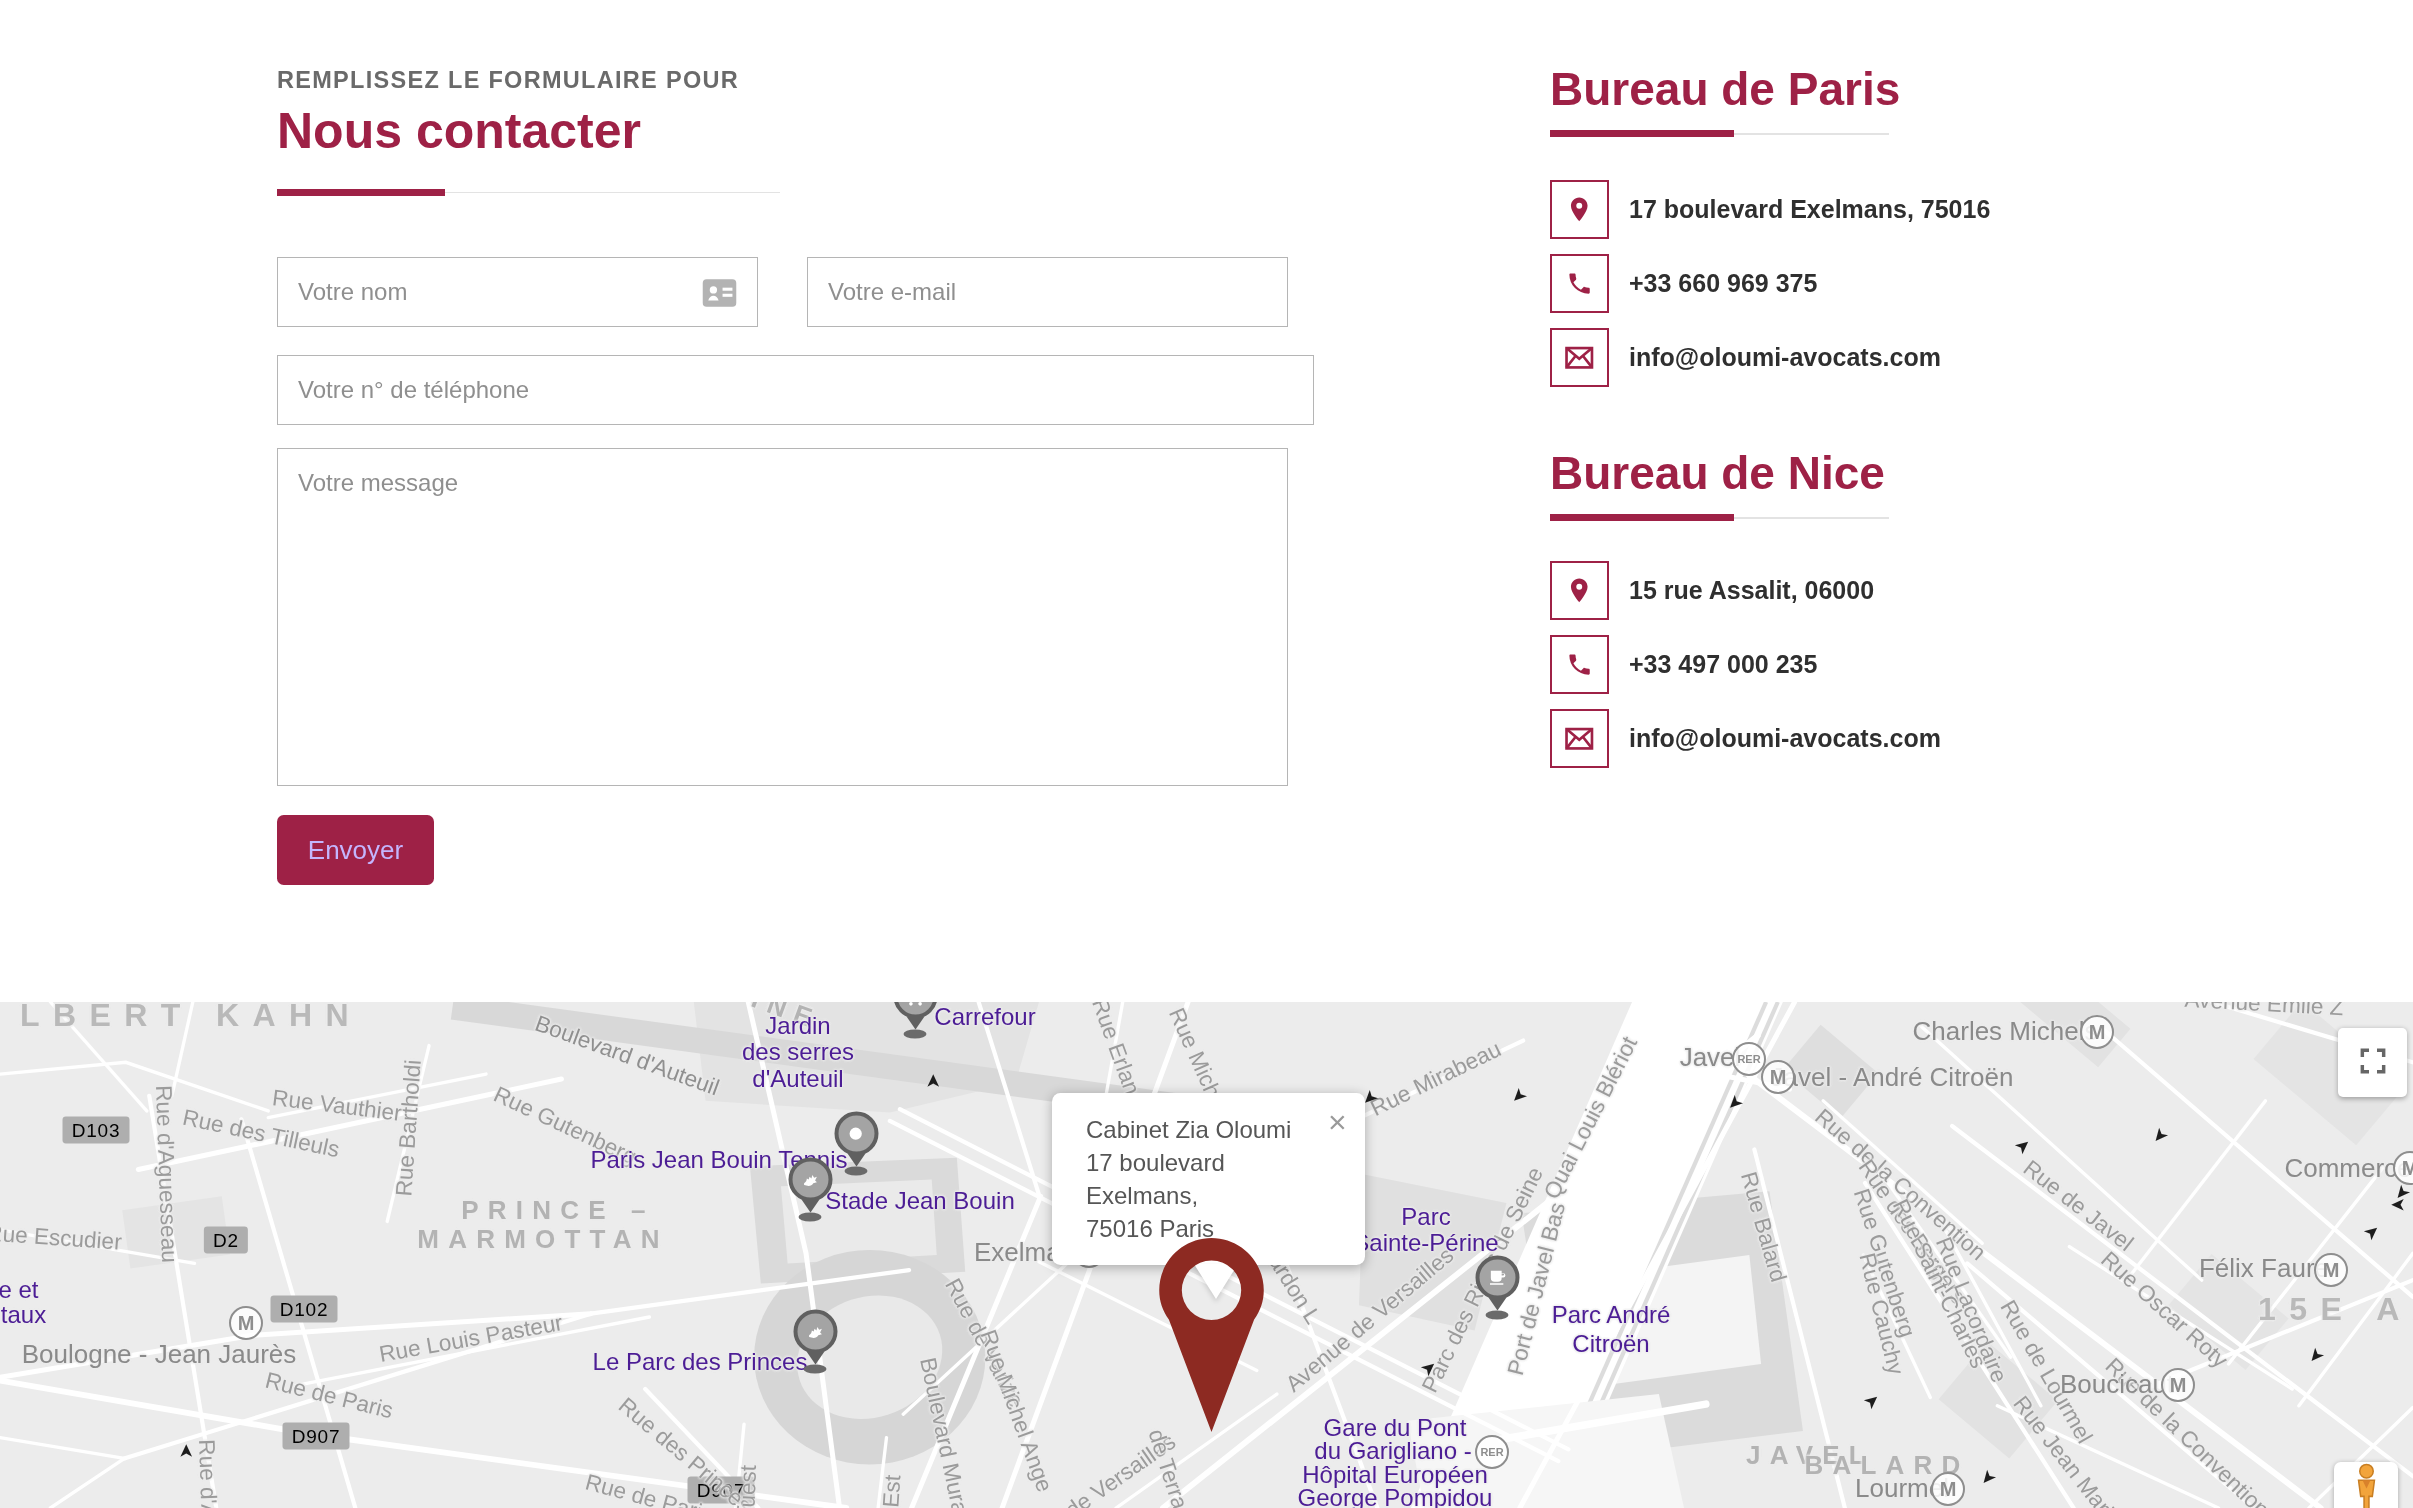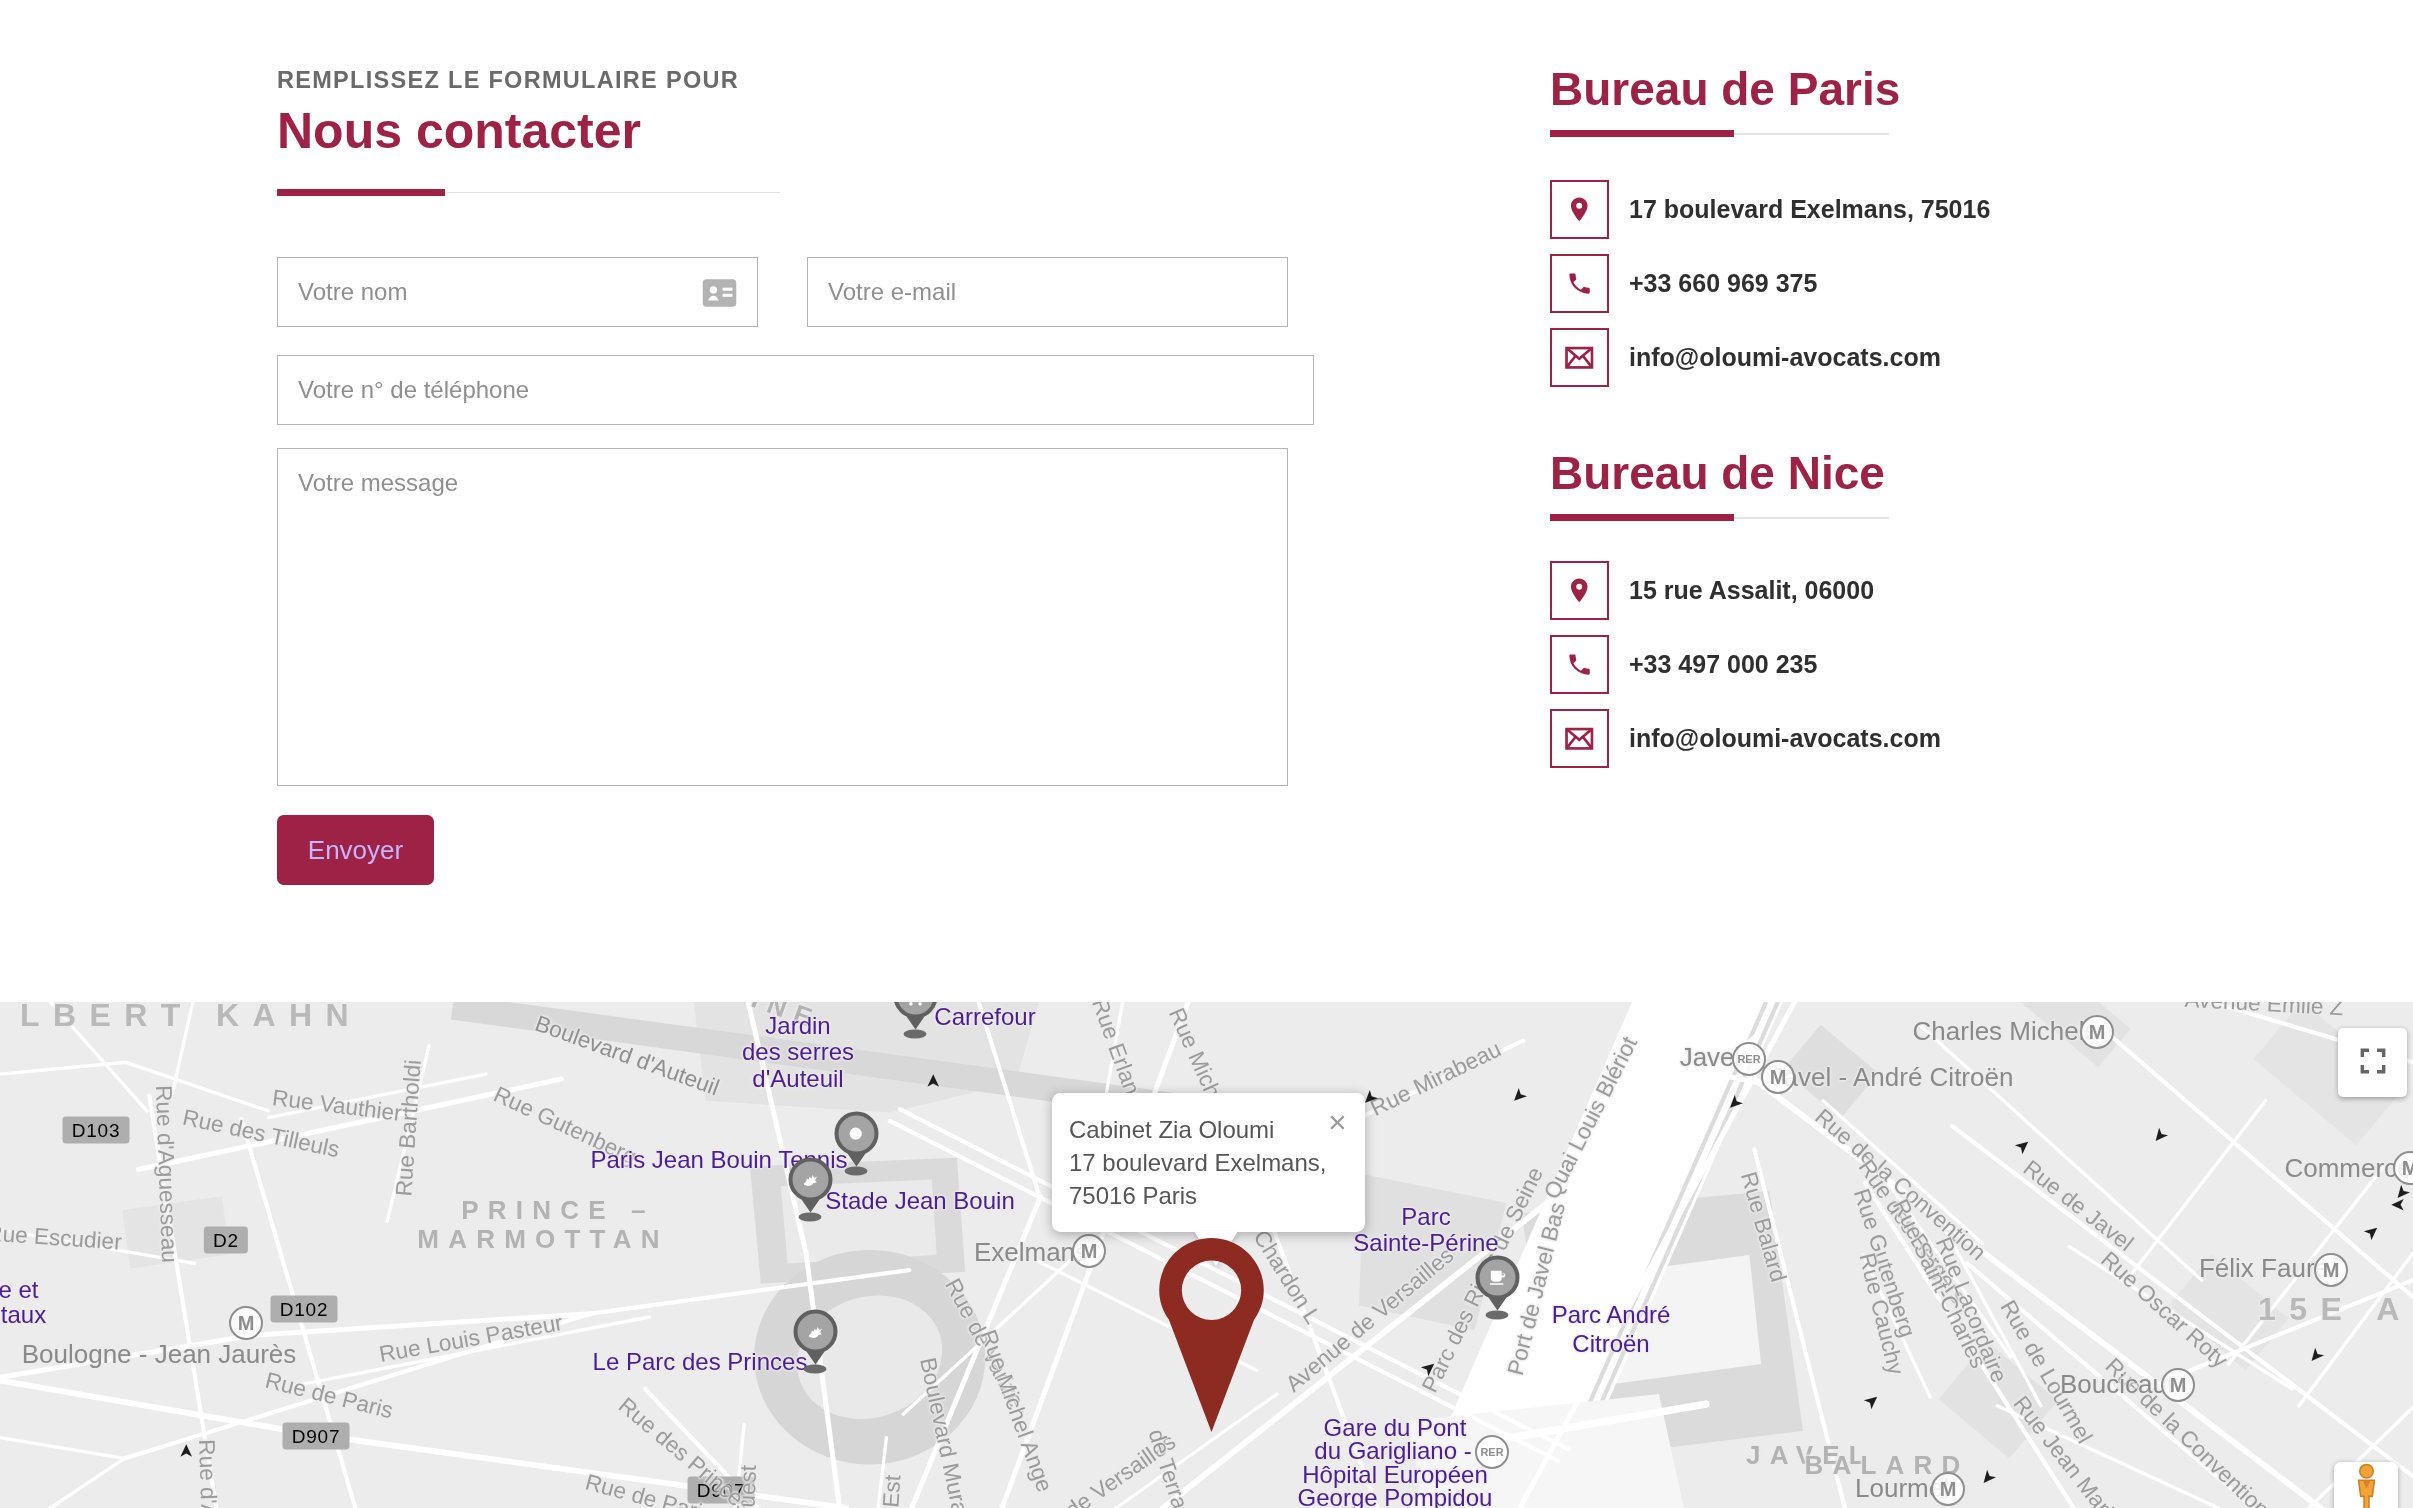--- a/index.html
+++ b/index.html
@@ -61,21 +61,21 @@
   .pm .dot{width:23.5px;height:9.2px;margin:0.8px auto 0;background:#6a6a6a;border-radius:50%;}
   .arw{position:absolute;transform:translate(-50%,-50%);color:#1d1d1d;font-size:18.4px;line-height:18.4px;}
   .mtc{position:absolute;left:15px;top:15px;display:flex;gap:1.7px;}
   .mtb{height:74px;background:#fff;display:flex;align-items:center;justify-content:center;
     box-shadow:0 1.7px 5px rgba(0,0,0,.3);cursor:pointer;}
   .mtb.plan{width:116px;font-size:27px;color:#565656;}
   .mtb.custom{width:237px;font-size:28px;font-weight:700;color:#111;}
   .fsb{position:absolute;left:2338px;top:26px;width:69px;height:69px;background:#fff;border-radius:5px;
     box-shadow:0 1.7px 5px rgba(0,0,0,.3);display:flex;align-items:center;justify-content:center;cursor:pointer;}
   .iw{position:absolute;left:1052px;top:91px;width:313px;box-sizing:border-box;background:#fff;
-    border-radius:8.4px;box-shadow:0 2.5px 11.7px rgba(0,0,0,.28);padding:20px 17px;font-size:24px;
+    border-radius:8.4px;box-shadow:0 2.5px 11.7px rgba(0,0,0,.28);padding:20px 34px;font-size:24px;
     line-height:33px;color:#565656;}
   .iw-x{position:absolute;right:18.4px;top:13.4px;font-size:32px;color:#9a9a9a;cursor:pointer;line-height:32px;}
   .iw-tail{position:absolute;left:142px;top:100%;width:0;height:0;margin-top:-0.8px;
     border-left:22px solid transparent;border-right:22px solid transparent;border-top:35px solid #fff;
     filter:drop-shadow(0 3.4px 2.5px rgba(0,0,0,.15));}
   .pin{position:absolute;left:1159px;top:236px;width:105px;height:194px;}
   .pegman{position:absolute;left:2334px;top:460px;width:64px;height:67px;background:#fff;border-radius:6.7px;
     box-shadow:0 1.7px 5px rgba(0,0,0,.3);display:flex;align-items:flex-start;justify-content:center;cursor:pointer;}
 </style>
 </head>

